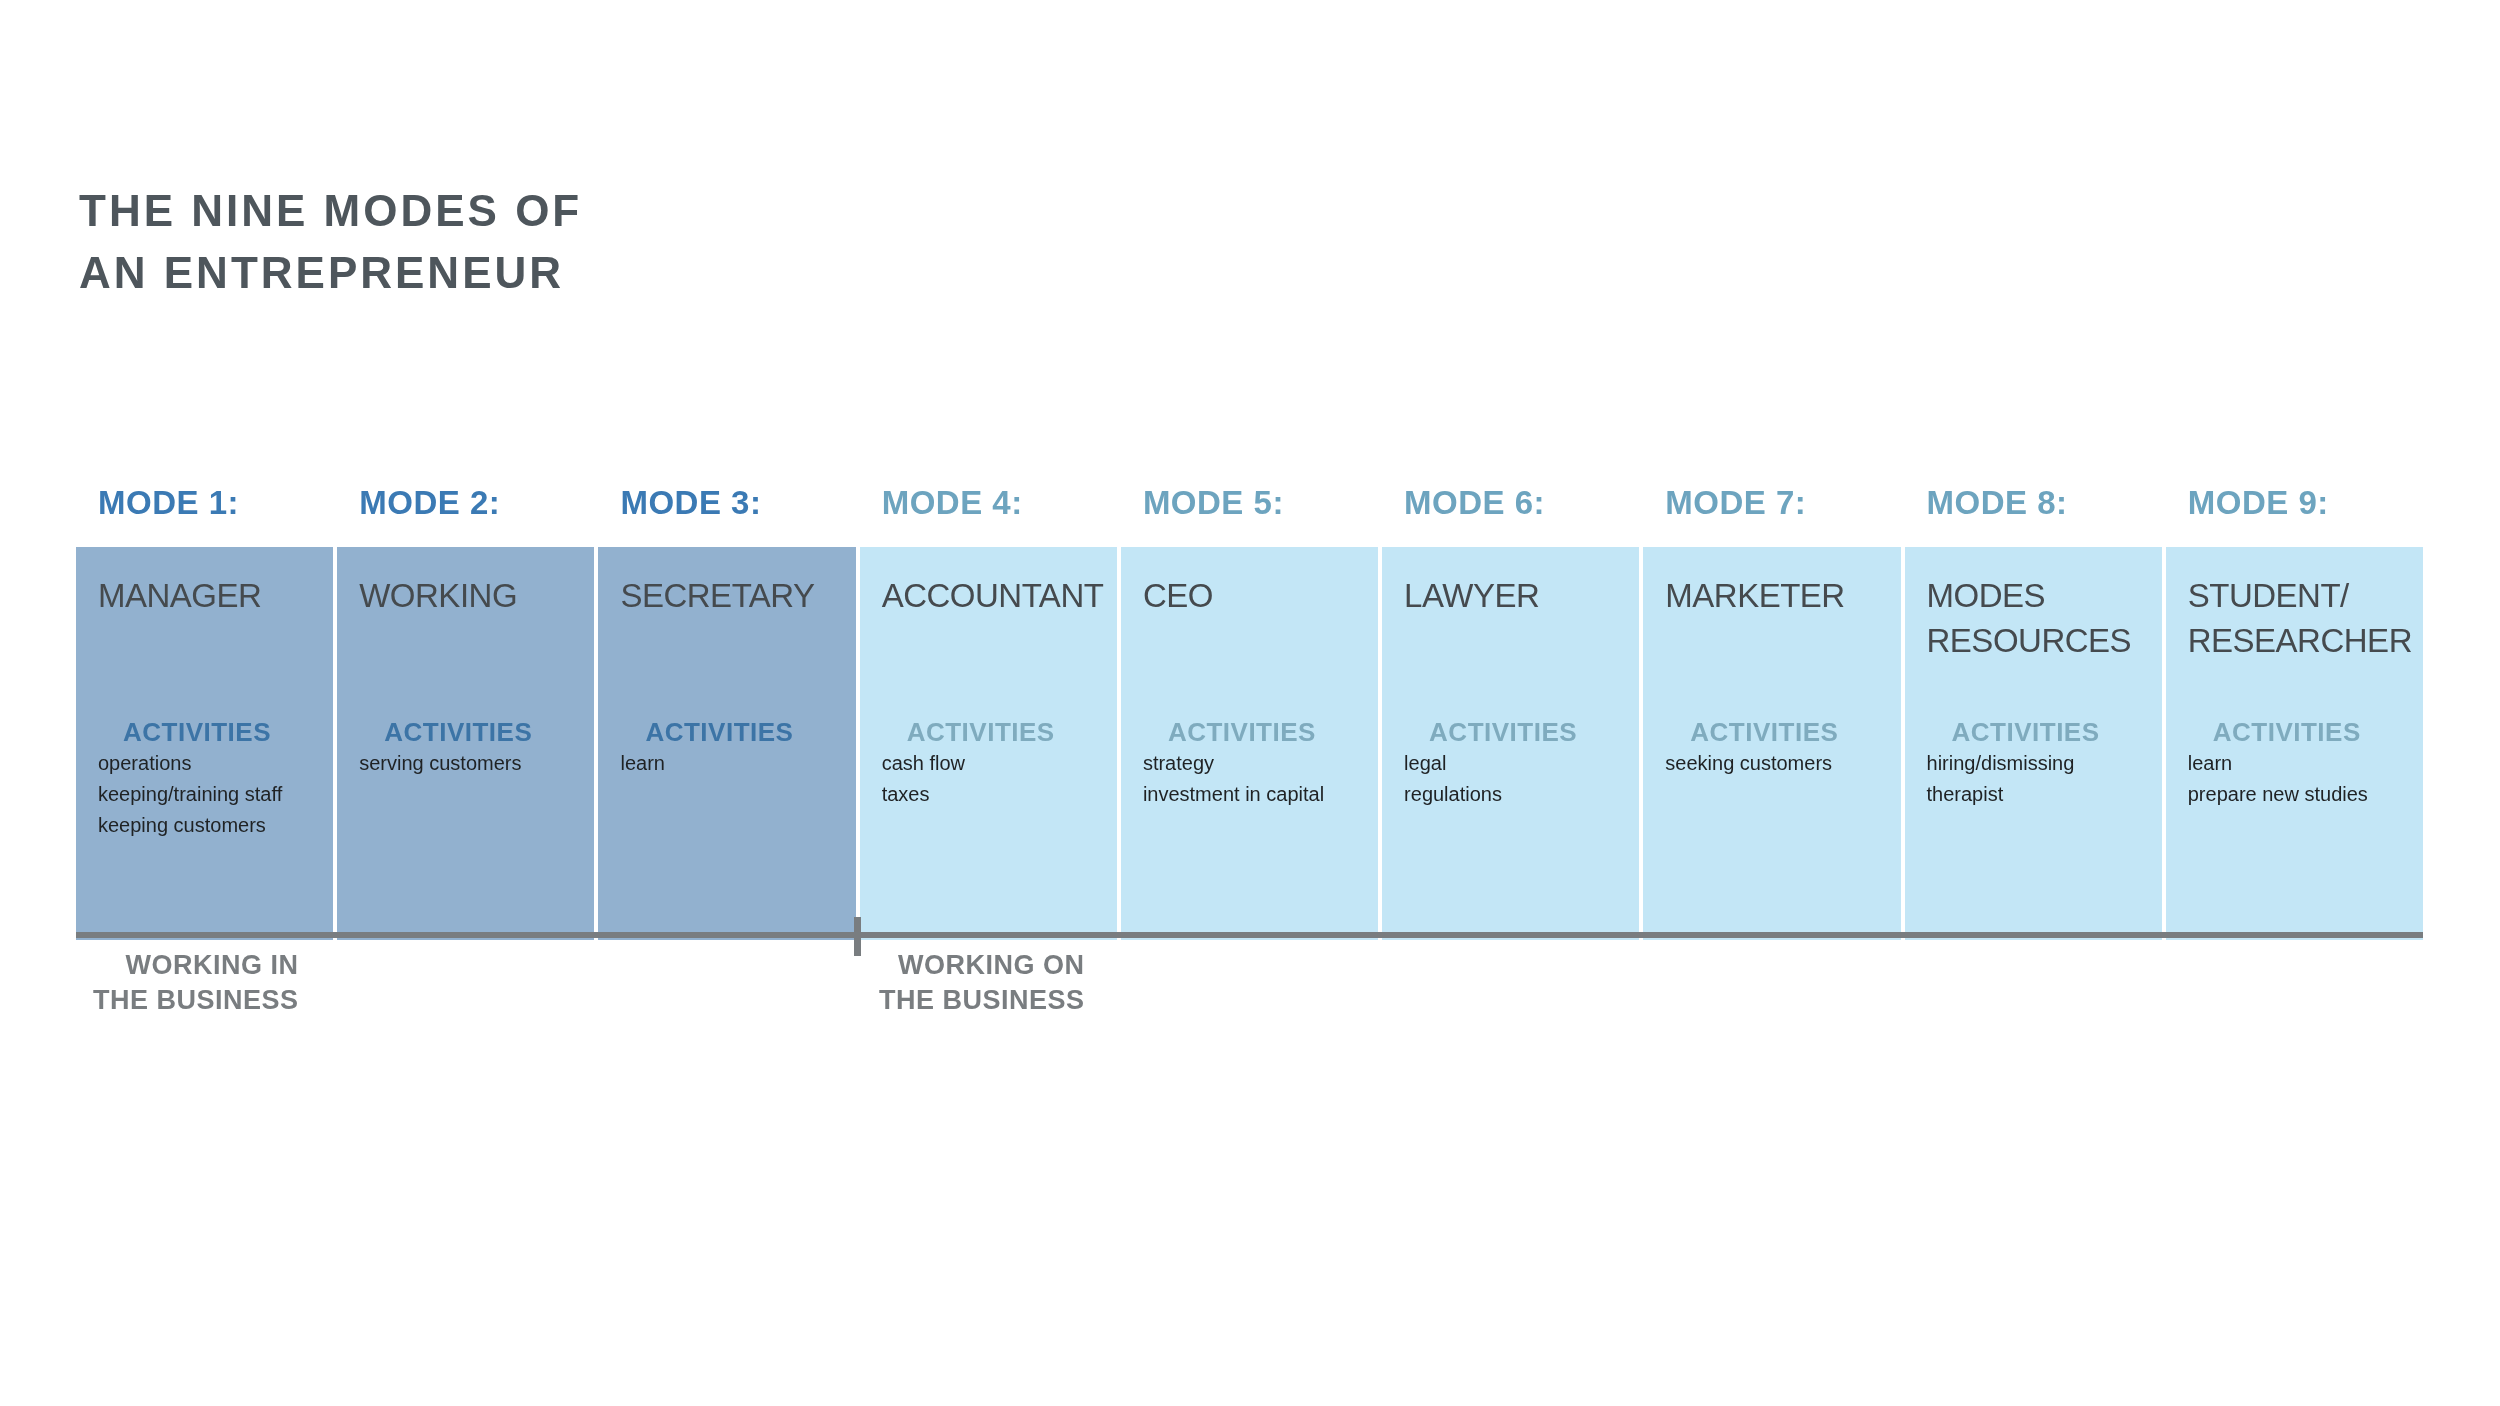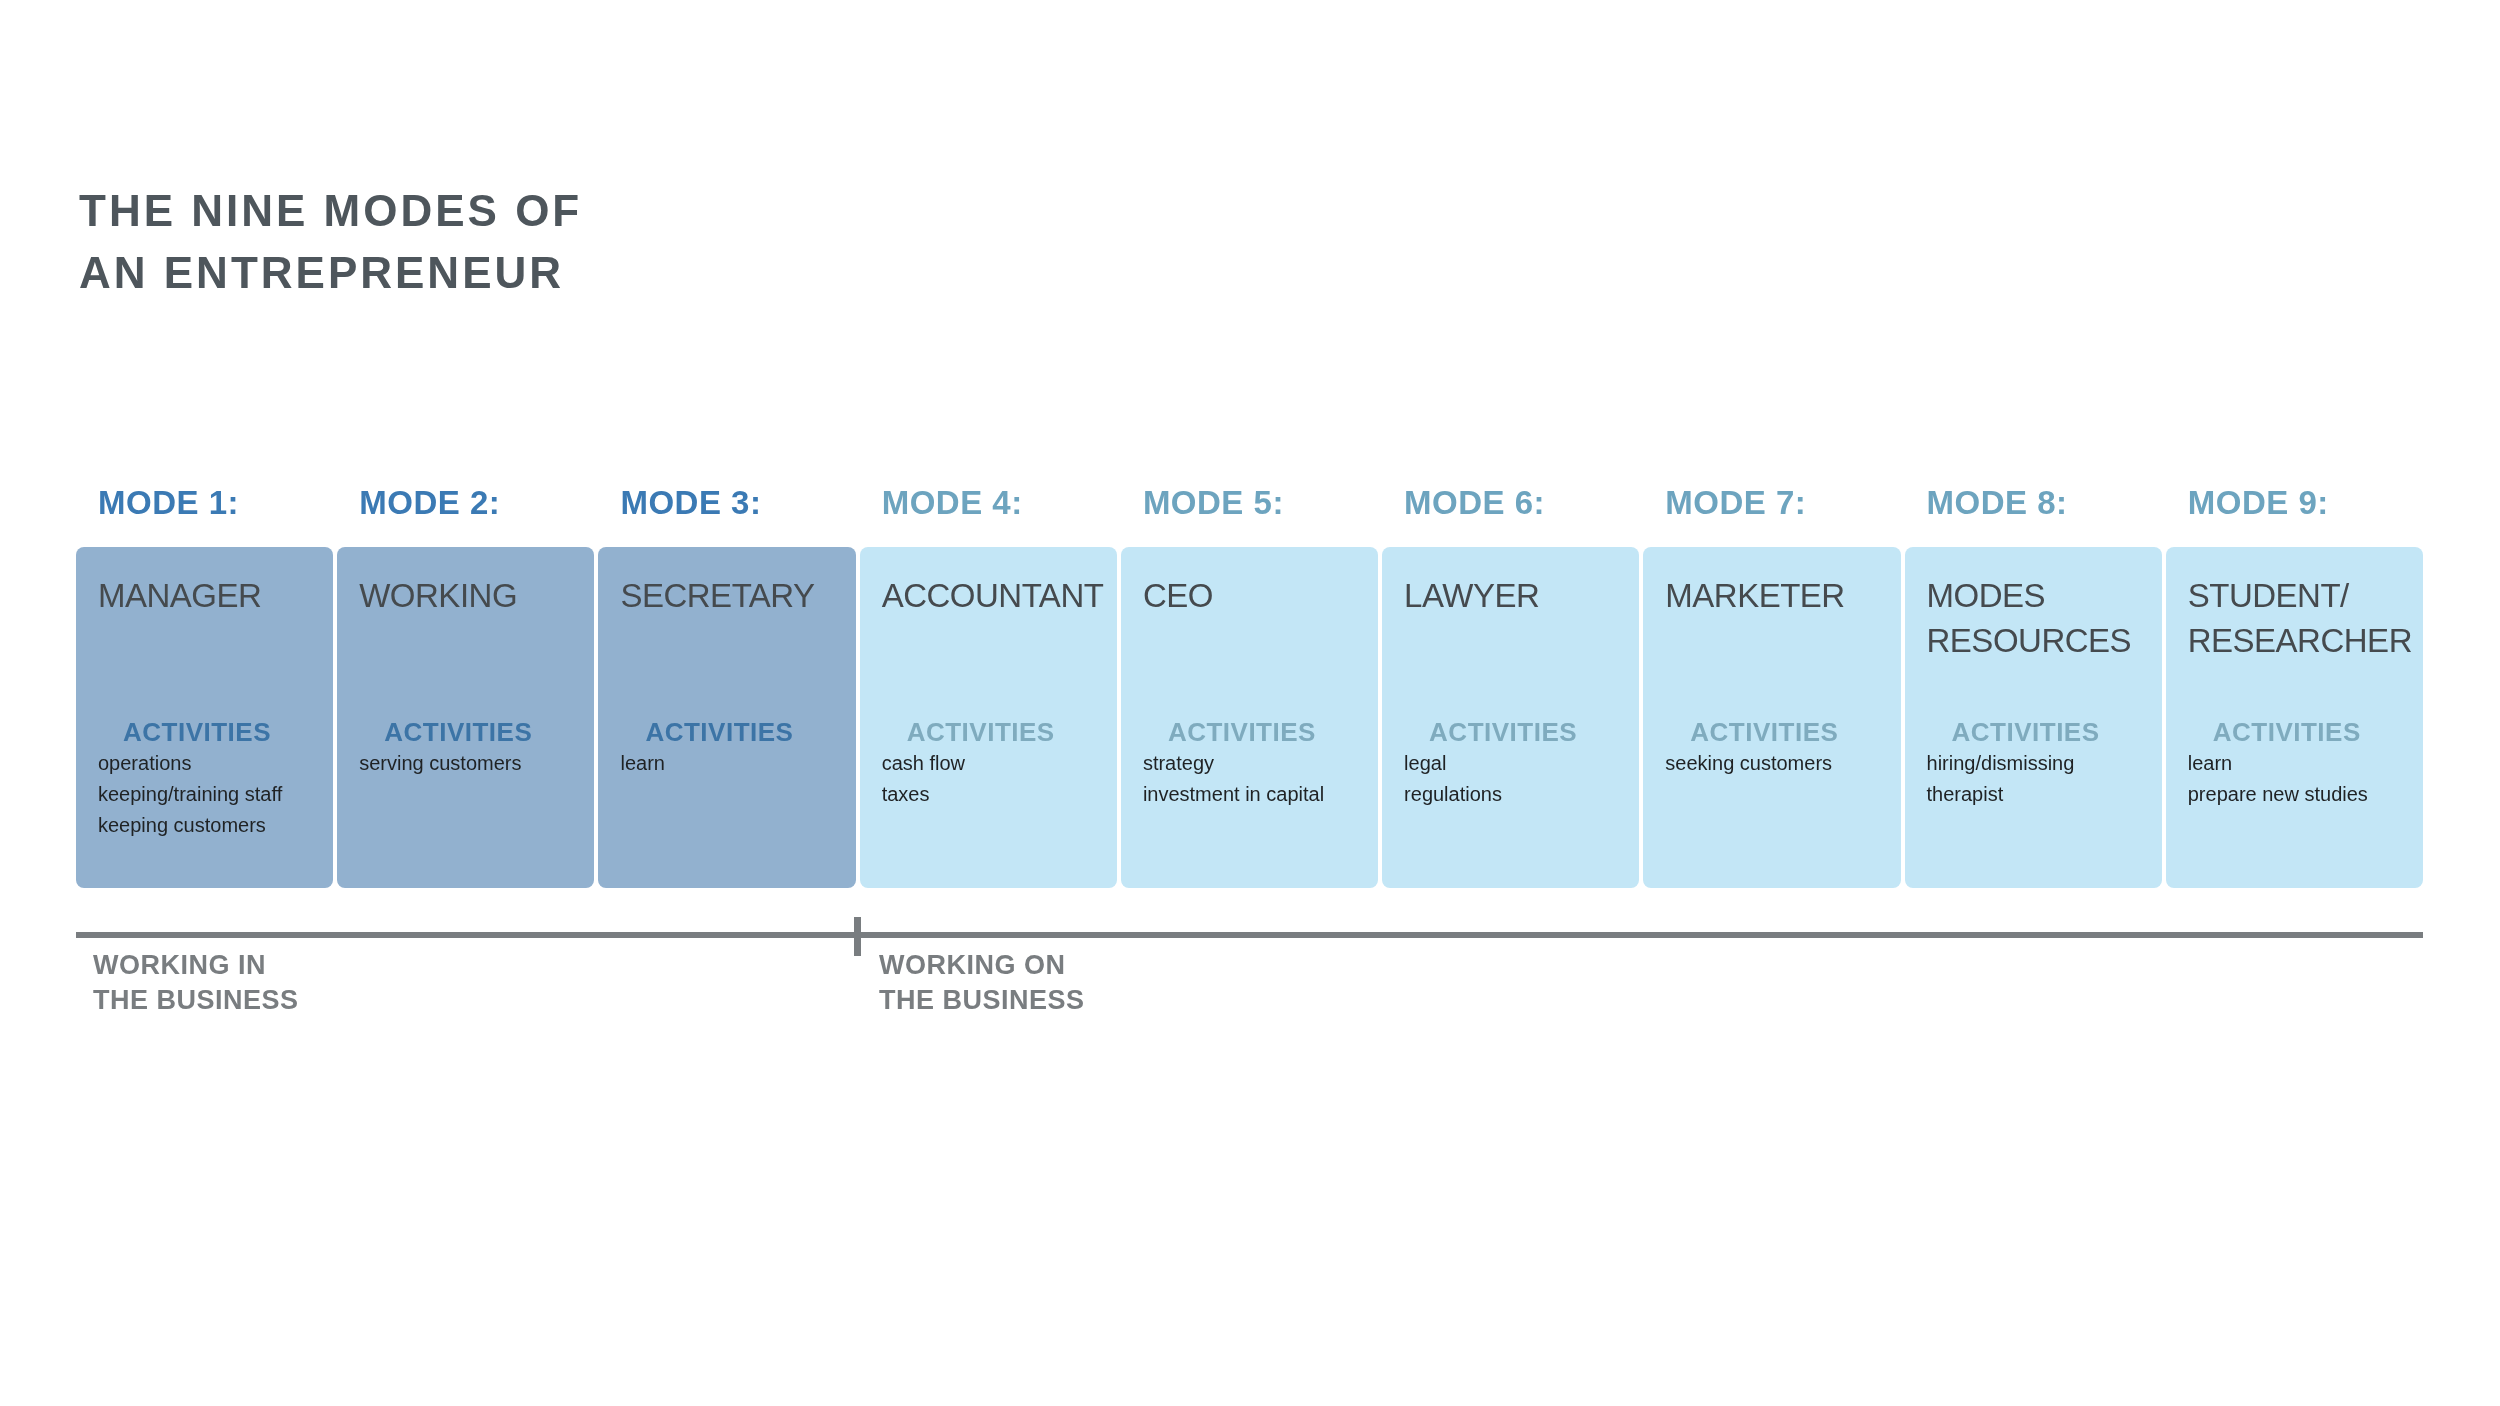--- a/index.html
+++ b/index.html
@@ -47,22 +47,21 @@
     font-weight: 700;
     letter-spacing: 0.5px;
     margin: 0 0 24px 22px;
     white-space: nowrap;
   }
   .mode-col.dark .mode-label { color: var(--mode-label-dark); }
   .mode-col.light .mode-label { color: var(--mode-label-light); }
 
   .mode-box {
     position: relative;
-    height: 341px;
-    border-radius: 8px;
+    height: 393px;
   }
   .mode-col.dark .mode-box { background: var(--dark-box); }
   .mode-col.light .mode-box { background: var(--light-box); }
 
   .role {
     position: absolute;
     top: 26px;
     left: 22px;
     right: 4px;
     font-size: 33px;
@@ -114,20 +113,21 @@
     background: var(--axis-gray);
   }
   .axis-label {
     position: absolute;
     top: 948px;
     font-size: 27px;
     line-height: 35px;
     font-weight: 700;
     letter-spacing: 0.5px;
     color: var(--axis-gray);
+    text-align: right;
   }
   .axis-label span { display: block; }
   .axis-label.left { left: 93px; }
   .axis-label.right { left: 879px; }
 </style>
 </head>
 <body>
 
 <div class="stage">
 

